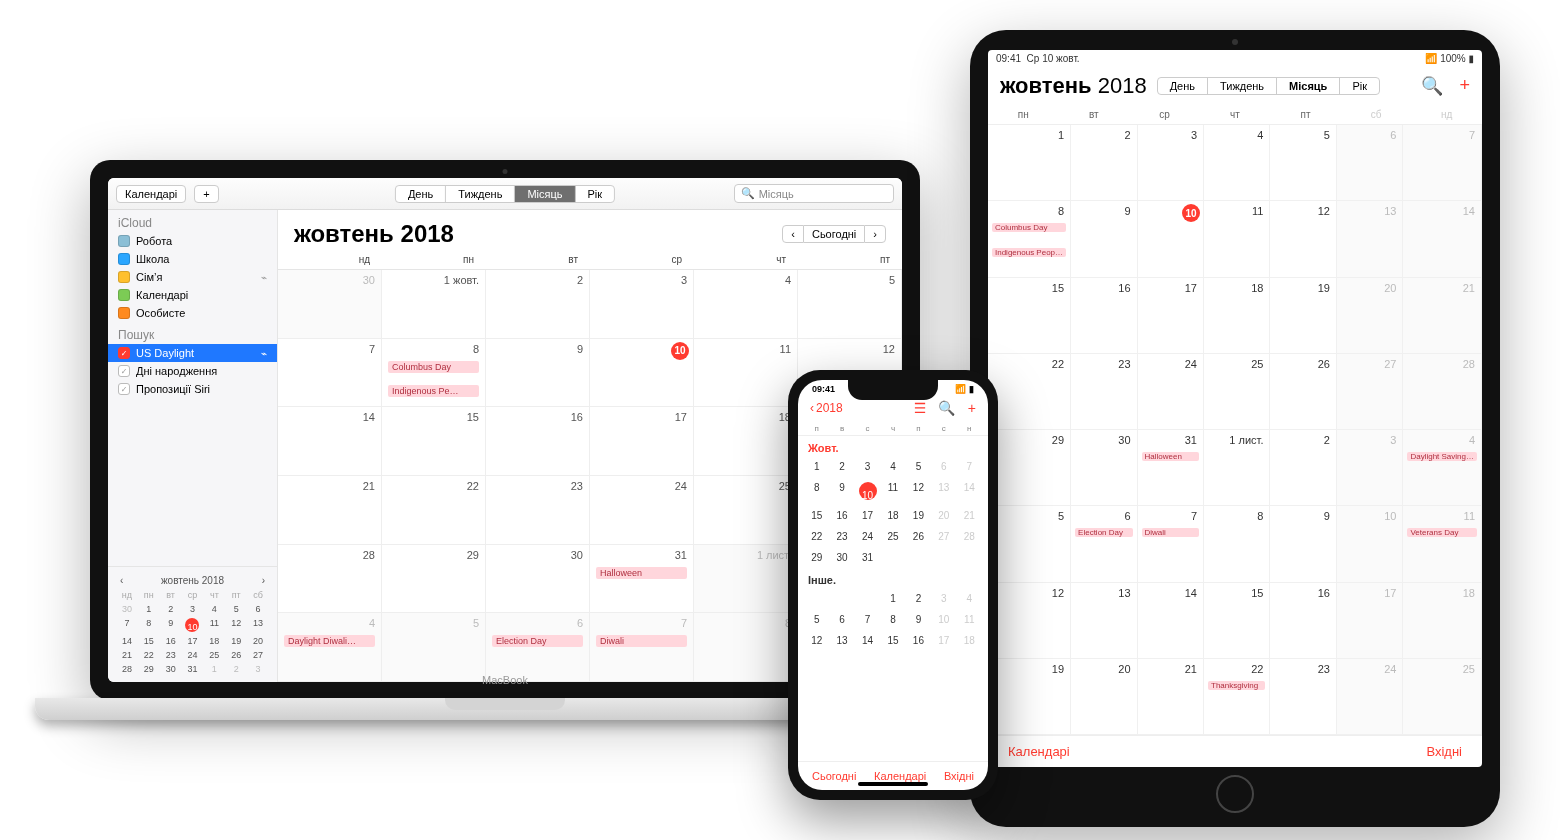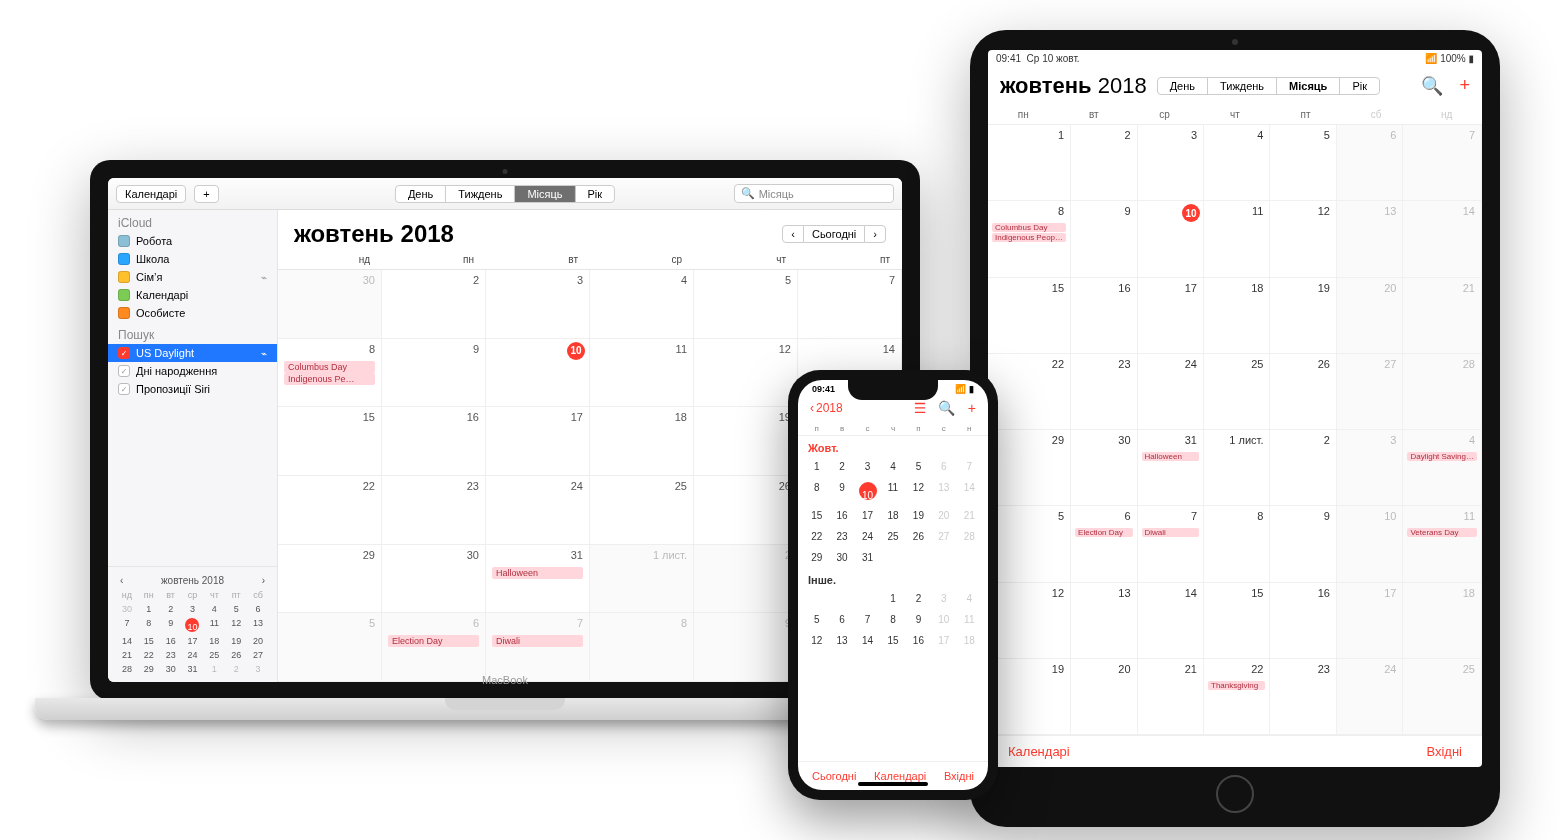--- a/index.html
+++ b/index.html
@@ -42,21 +42,21 @@
   .mm-today{background:#ff3b30;color:#fff;border-radius:50%;width:14px;height:14px;line-height:14px;margin:0 auto;}
   .wk-labels{display:grid;grid-template-columns:repeat(6,1fr);padding:0 0 4px;font-size:10px;color:#444;}
   .wk-labels div{text-align:right;padding-right:12px;}
   .cal-grid{flex:1;display:grid;grid-template-columns:repeat(6,1fr);grid-template-rows:repeat(6,1fr);border-top:1px solid #e5e5e5;}
   .cell{border-right:1px solid #eee;border-bottom:1px solid #eee;position:relative;padding:4px 6px;font-size:10px;color:#555;}
   .cell .daynum{position:absolute;top:4px;right:6px;font-size:11px;}
   .cell.gray .daynum{color:#bbb;}
   .cell.gray{background:#fafafa;}
   .today-dot{position:absolute;top:3px;right:4px;width:18px;height:18px;border-radius:50%;background:#ff3b30;color:#fff;display:flex;align-items:center;justify-content:center;font-size:10px;font-weight:600;}
   .event{background:#ffd6dc;color:#b03040;font-size:9px;padding:1px 4px;border-radius:2px;margin-top:18px;white-space:nowrap;overflow:hidden;text-overflow:ellipsis;}
-  .event+.event{margin-top:0;}
+  .event+.event{margin-top:12px;}
 
   .macbook-base{width:940px;height:22px;background:linear-gradient(#e8e8e8,#cfcfcf);border-radius:0 0 14px 14px;margin:-2px -55px 0;position:relative;box-shadow:0 6px 12px rgba(0,0,0,.3);}
   .macbook-notch{position:absolute;left:50%;top:0;transform:translateX(-50%);width:120px;height:12px;border-radius:0 0 10px 10px;background:#d4d4d4;}
   .macbook-text{position:absolute;left:50%;top:514px;transform:translateX(-50%);color:#999;font-size:11px;}
 
   
   .ipad{position:absolute;right:60px;top:30px;width:530px;height:797px;background:#111;border-radius:36px;padding:20px 18px 60px;box-shadow:0 20px 60px rgba(0,0,0,.3);}
   .ipad-home{position:absolute;left:50%;bottom:14px;transform:translateX(-50%);width:38px;height:38px;border:2px solid #444;border-radius:50%;}
   .ipad-camera{position:absolute;left:50%;top:9px;width:6px;height:6px;border-radius:50%;background:#333;transform:translateX(-50%);}
   .ipad-screen{background:#fff;width:100%;height:100%;border-radius:4px;overflow:hidden;display:flex;flex-direction:column;font-size:11px;}
@@ -68,21 +68,21 @@
   .ipad-wk{display:grid;grid-template-columns:repeat(7,1fr);font-size:10px;color:#666;padding:4px 0;border-bottom:1px solid #eee;}
   .ipad-wk div{text-align:center;}
   .ipad-wk .wknd{color:#ccc;}
   .ipad-grid{flex:1;display:grid;grid-template-columns:repeat(7,1fr);grid-auto-rows:1fr;}
   .icell{border-right:1px solid #f0f0f0;border-bottom:1px solid #f0f0f0;position:relative;padding:4px 4px;font-size:9px;color:#333;}
   .icell .dn{position:absolute;top:4px;right:6px;font-size:11px;}
   .icell.wknd .dn{color:#bbb;}
   .icell.wknd{background:#fafafa;}
   .icell .today{position:absolute;top:3px;right:3px;width:18px;height:18px;border-radius:50%;background:#ff3b30;color:#fff;display:flex;align-items:center;justify-content:center;font-size:10px;font-weight:600;}
   .iev{background:#ffd6dc;color:#b03040;font-size:8px;padding:0 3px;border-radius:2px;margin-top:18px;white-space:nowrap;overflow:hidden;text-overflow:ellipsis;}
-  .iev+.iev{margin-top:1px;}
+  .iev+.iev{margin-top:16px;}
   .ipad-footer{display:flex;justify-content:space-between;padding:8px 20px;color:#ff3b30;font-size:13px;border-top:1px solid #eee;}
 
   
   .iphone{position:absolute;left:788px;top:370px;width:210px;height:430px;background:#111;border-radius:32px;padding:10px;box-shadow:0 20px 50px rgba(0,0,0,.4);}
   .iphone-screen{background:#fff;width:100%;height:100%;border-radius:24px;overflow:hidden;display:flex;flex-direction:column;font-size:10px;position:relative;}
   .notch{position:absolute;left:50%;top:0;transform:translateX(-50%);width:90px;height:20px;background:#111;border-radius:0 0 14px 14px;z-index:5;}
   .iph-status{display:flex;justify-content:space-between;padding:4px 14px 0;font-size:9px;font-weight:600;}
   .iph-header{display:flex;align-items:center;justify-content:space-between;padding:6px 12px;color:#ff3b30;}
   .iph-back{display:flex;align-items:center;gap:2px;font-size:12px;}
   .iph-hicons{display:flex;gap:12px;font-size:14px;}
@@ -230,20 +230,23 @@
               <div>вт</div>
               <div>ср</div>
               <div>чт</div>
               <div>пт</div>
             </div>
           <div class="cal-grid" id="mac-grid">
               <div class="cell gray">
                 <span class="daynum">30</span>
               </div>
               <div class="cell">
+                <span class="daynum">1 жовт.</span>
+              </div>
+              <div class="cell">
                 <span class="daynum">2</span>
               </div>
               <div class="cell">
                 <span class="daynum">3</span>
               </div>
               <div class="cell">
                 <span class="daynum">4</span>
               </div>
               <div class="cell">
                 <span class="daynum">5</span>

